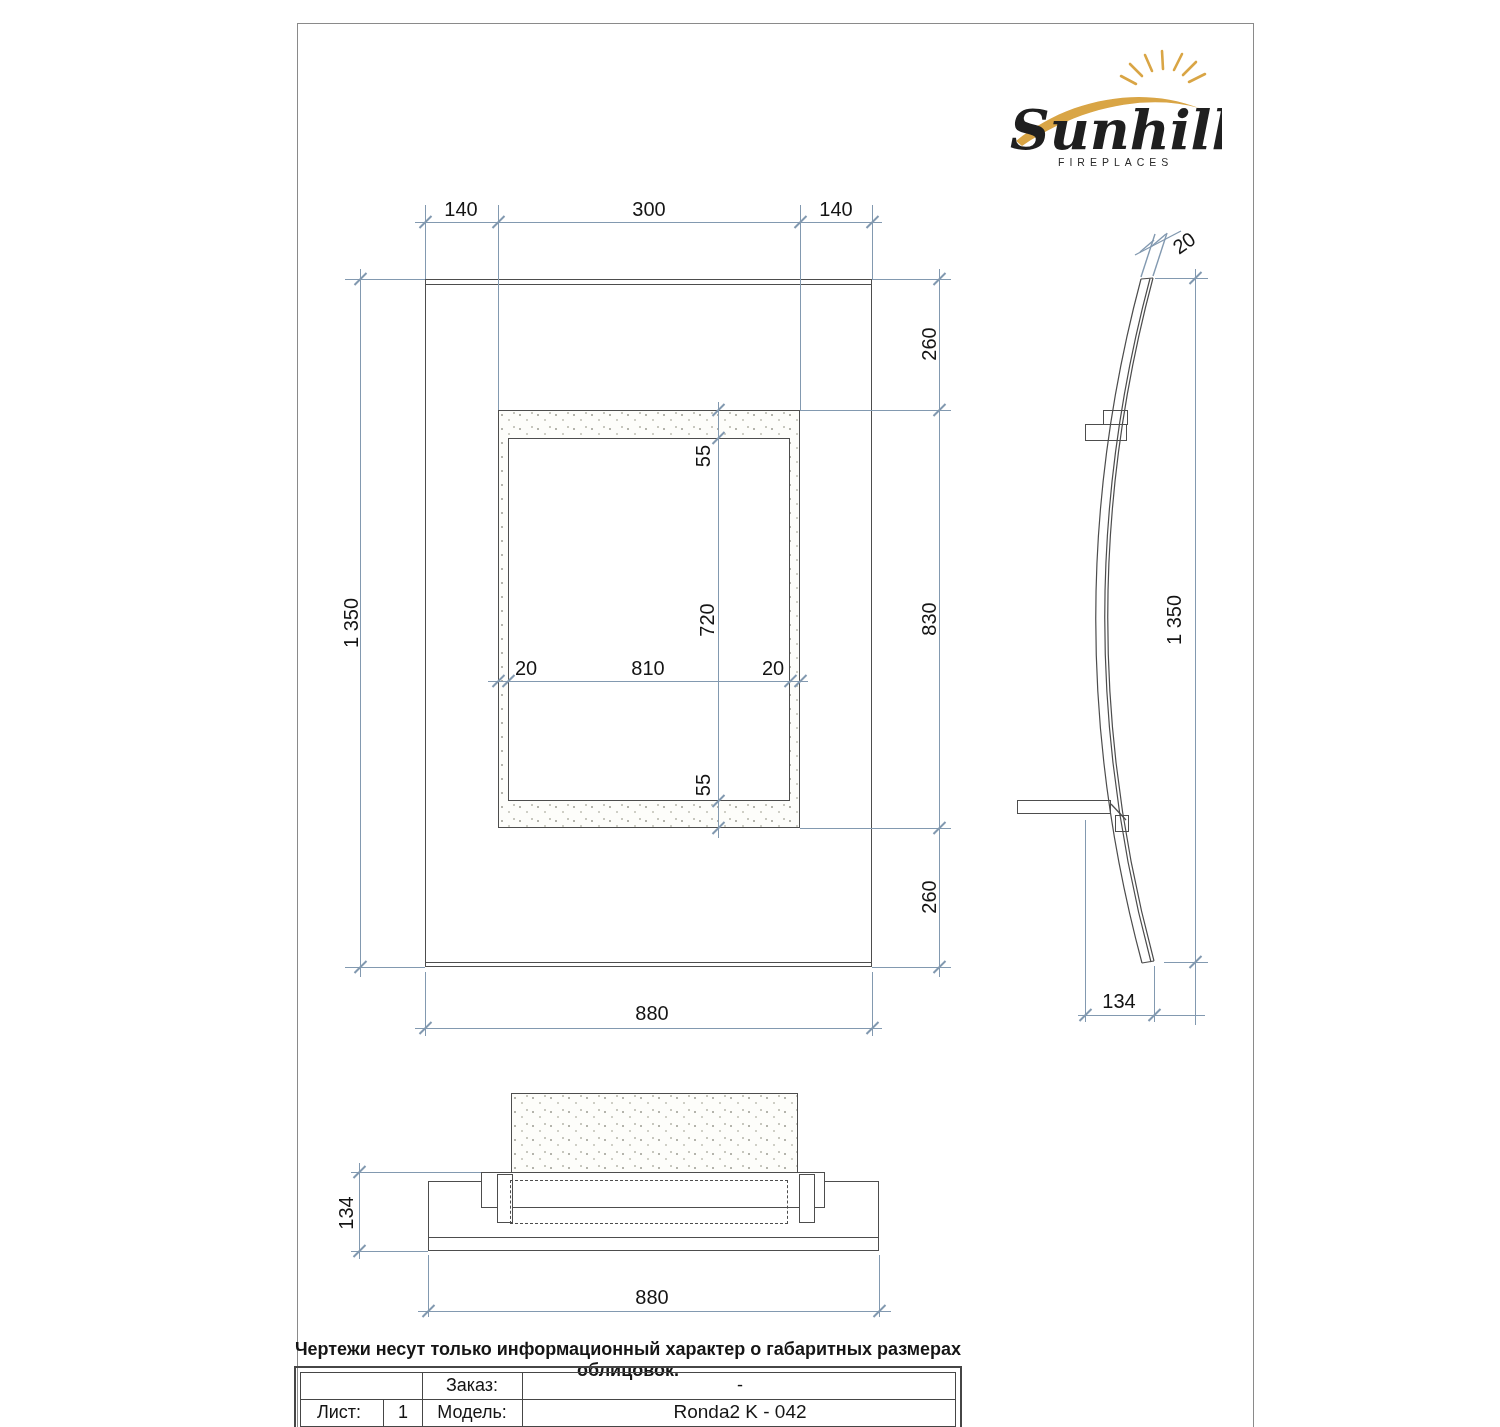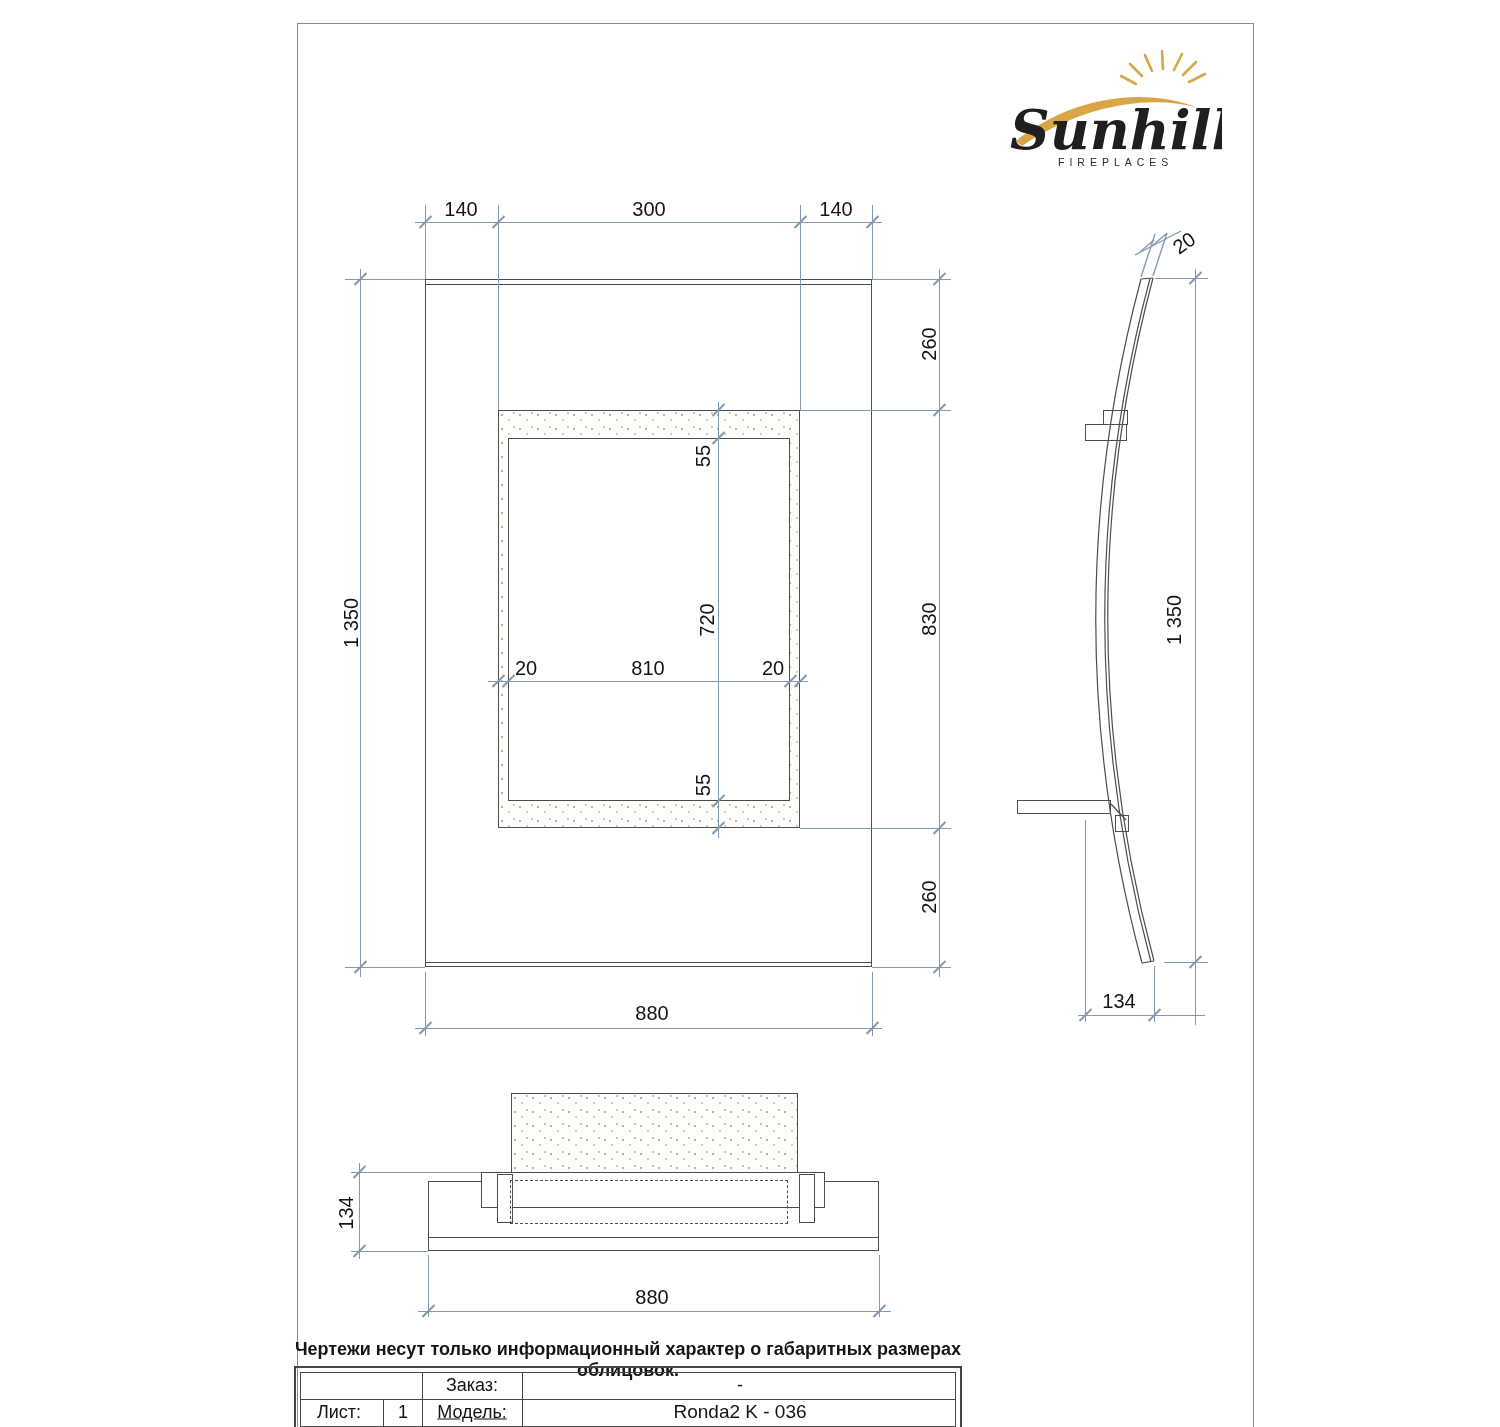--- a/index.html
+++ b/index.html
@@ -208,15 +208,15 @@
   <div class="dh" style="left:301px;top:1399px;width:654px;background:#464646;"></div>
   <div class="dh" style="left:301px;top:1426px;width:654px;background:#464646;"></div>
   <div class="dv" style="left:422px;top:1373px;height:54px;background:#464646;"></div>
   <div class="dv" style="left:522px;top:1373px;height:54px;background:#464646;"></div>
   <div class="dv" style="left:383px;top:1399px;height:28px;background:#464646;"></div>
 
   <span class="cell" style="left:472px;top:1385px;">Заказ:</span>
   <span class="cell" style="left:740px;top:1385px;">-</span>
   <span class="cell" style="left:339px;top:1412px;">Лист:</span>
   <span class="cell" style="left:403px;top:1412px;">1</span>
-  <span class="cell" style="left:472px;top:1412px;text-decoration:underline;">Модель:</span>
-  <span class="cell model" style="left:740px;top:1412px;">Ronda2 K - 036</span>
+  <span class="cell" style="left:472px;top:1412px;">Модель:</span>
+  <span class="cell model" style="left:740px;top:1412px;">Ronda2 K - 042</span>
 </div>
 
 </body></html>

